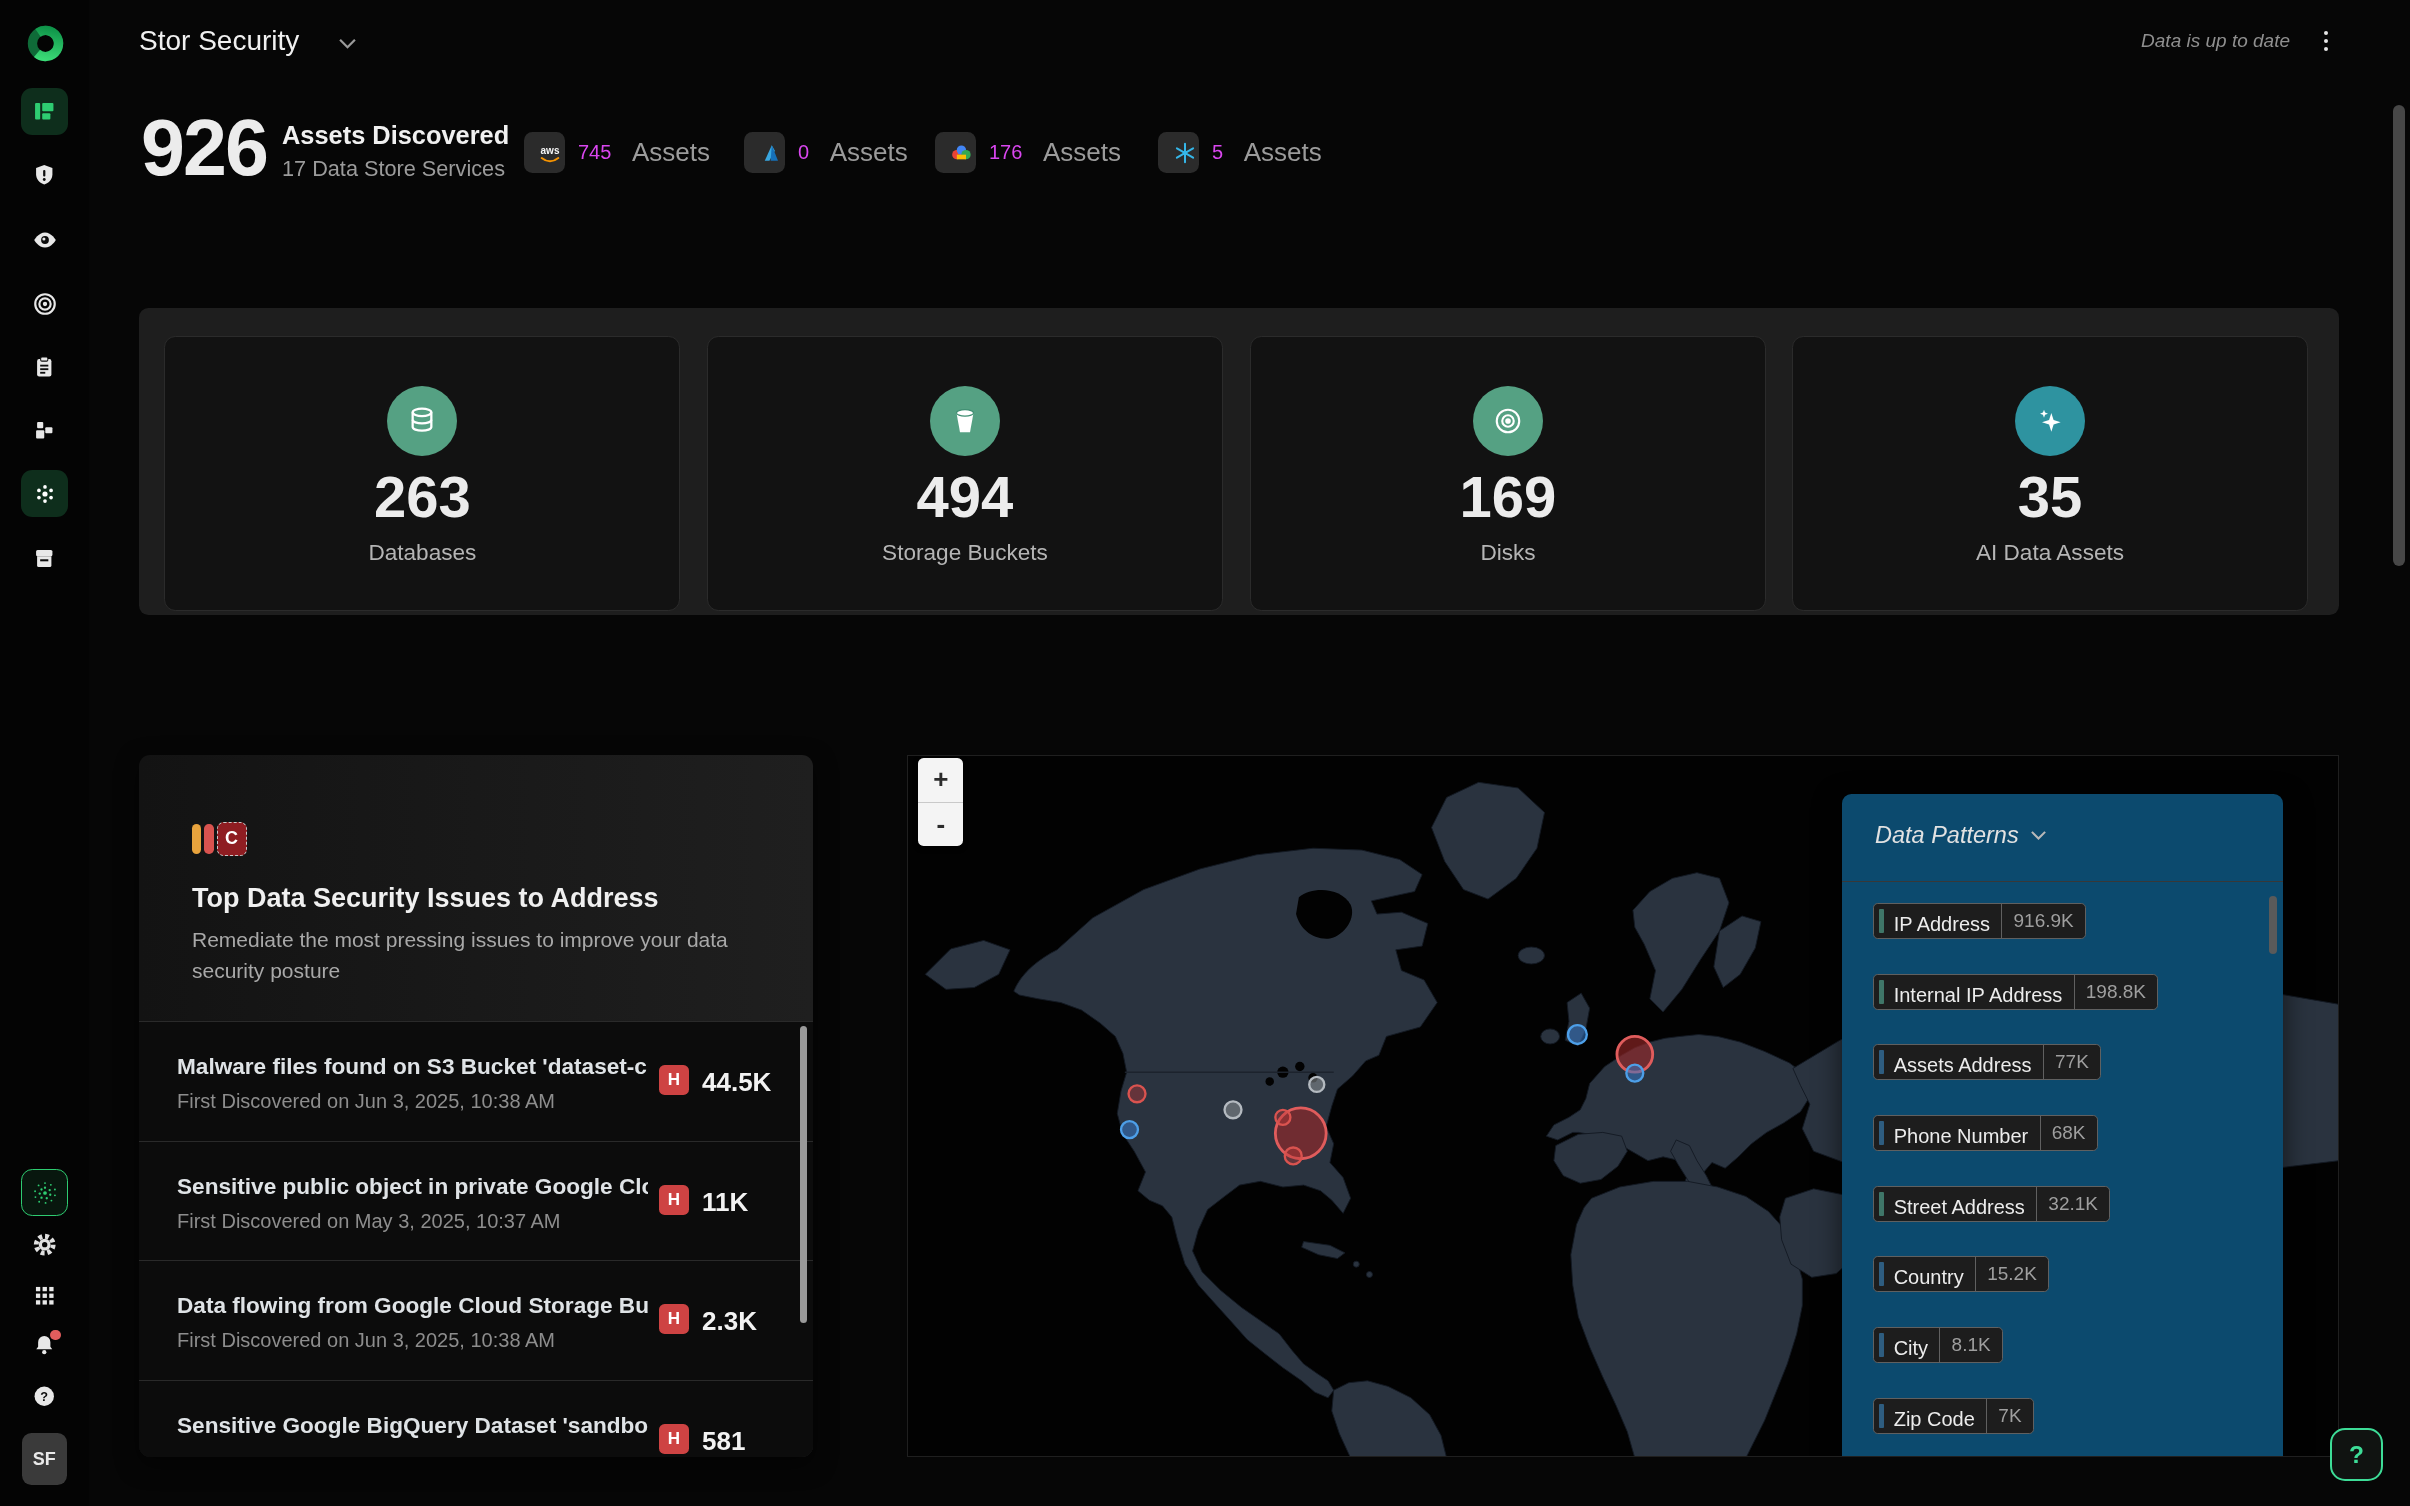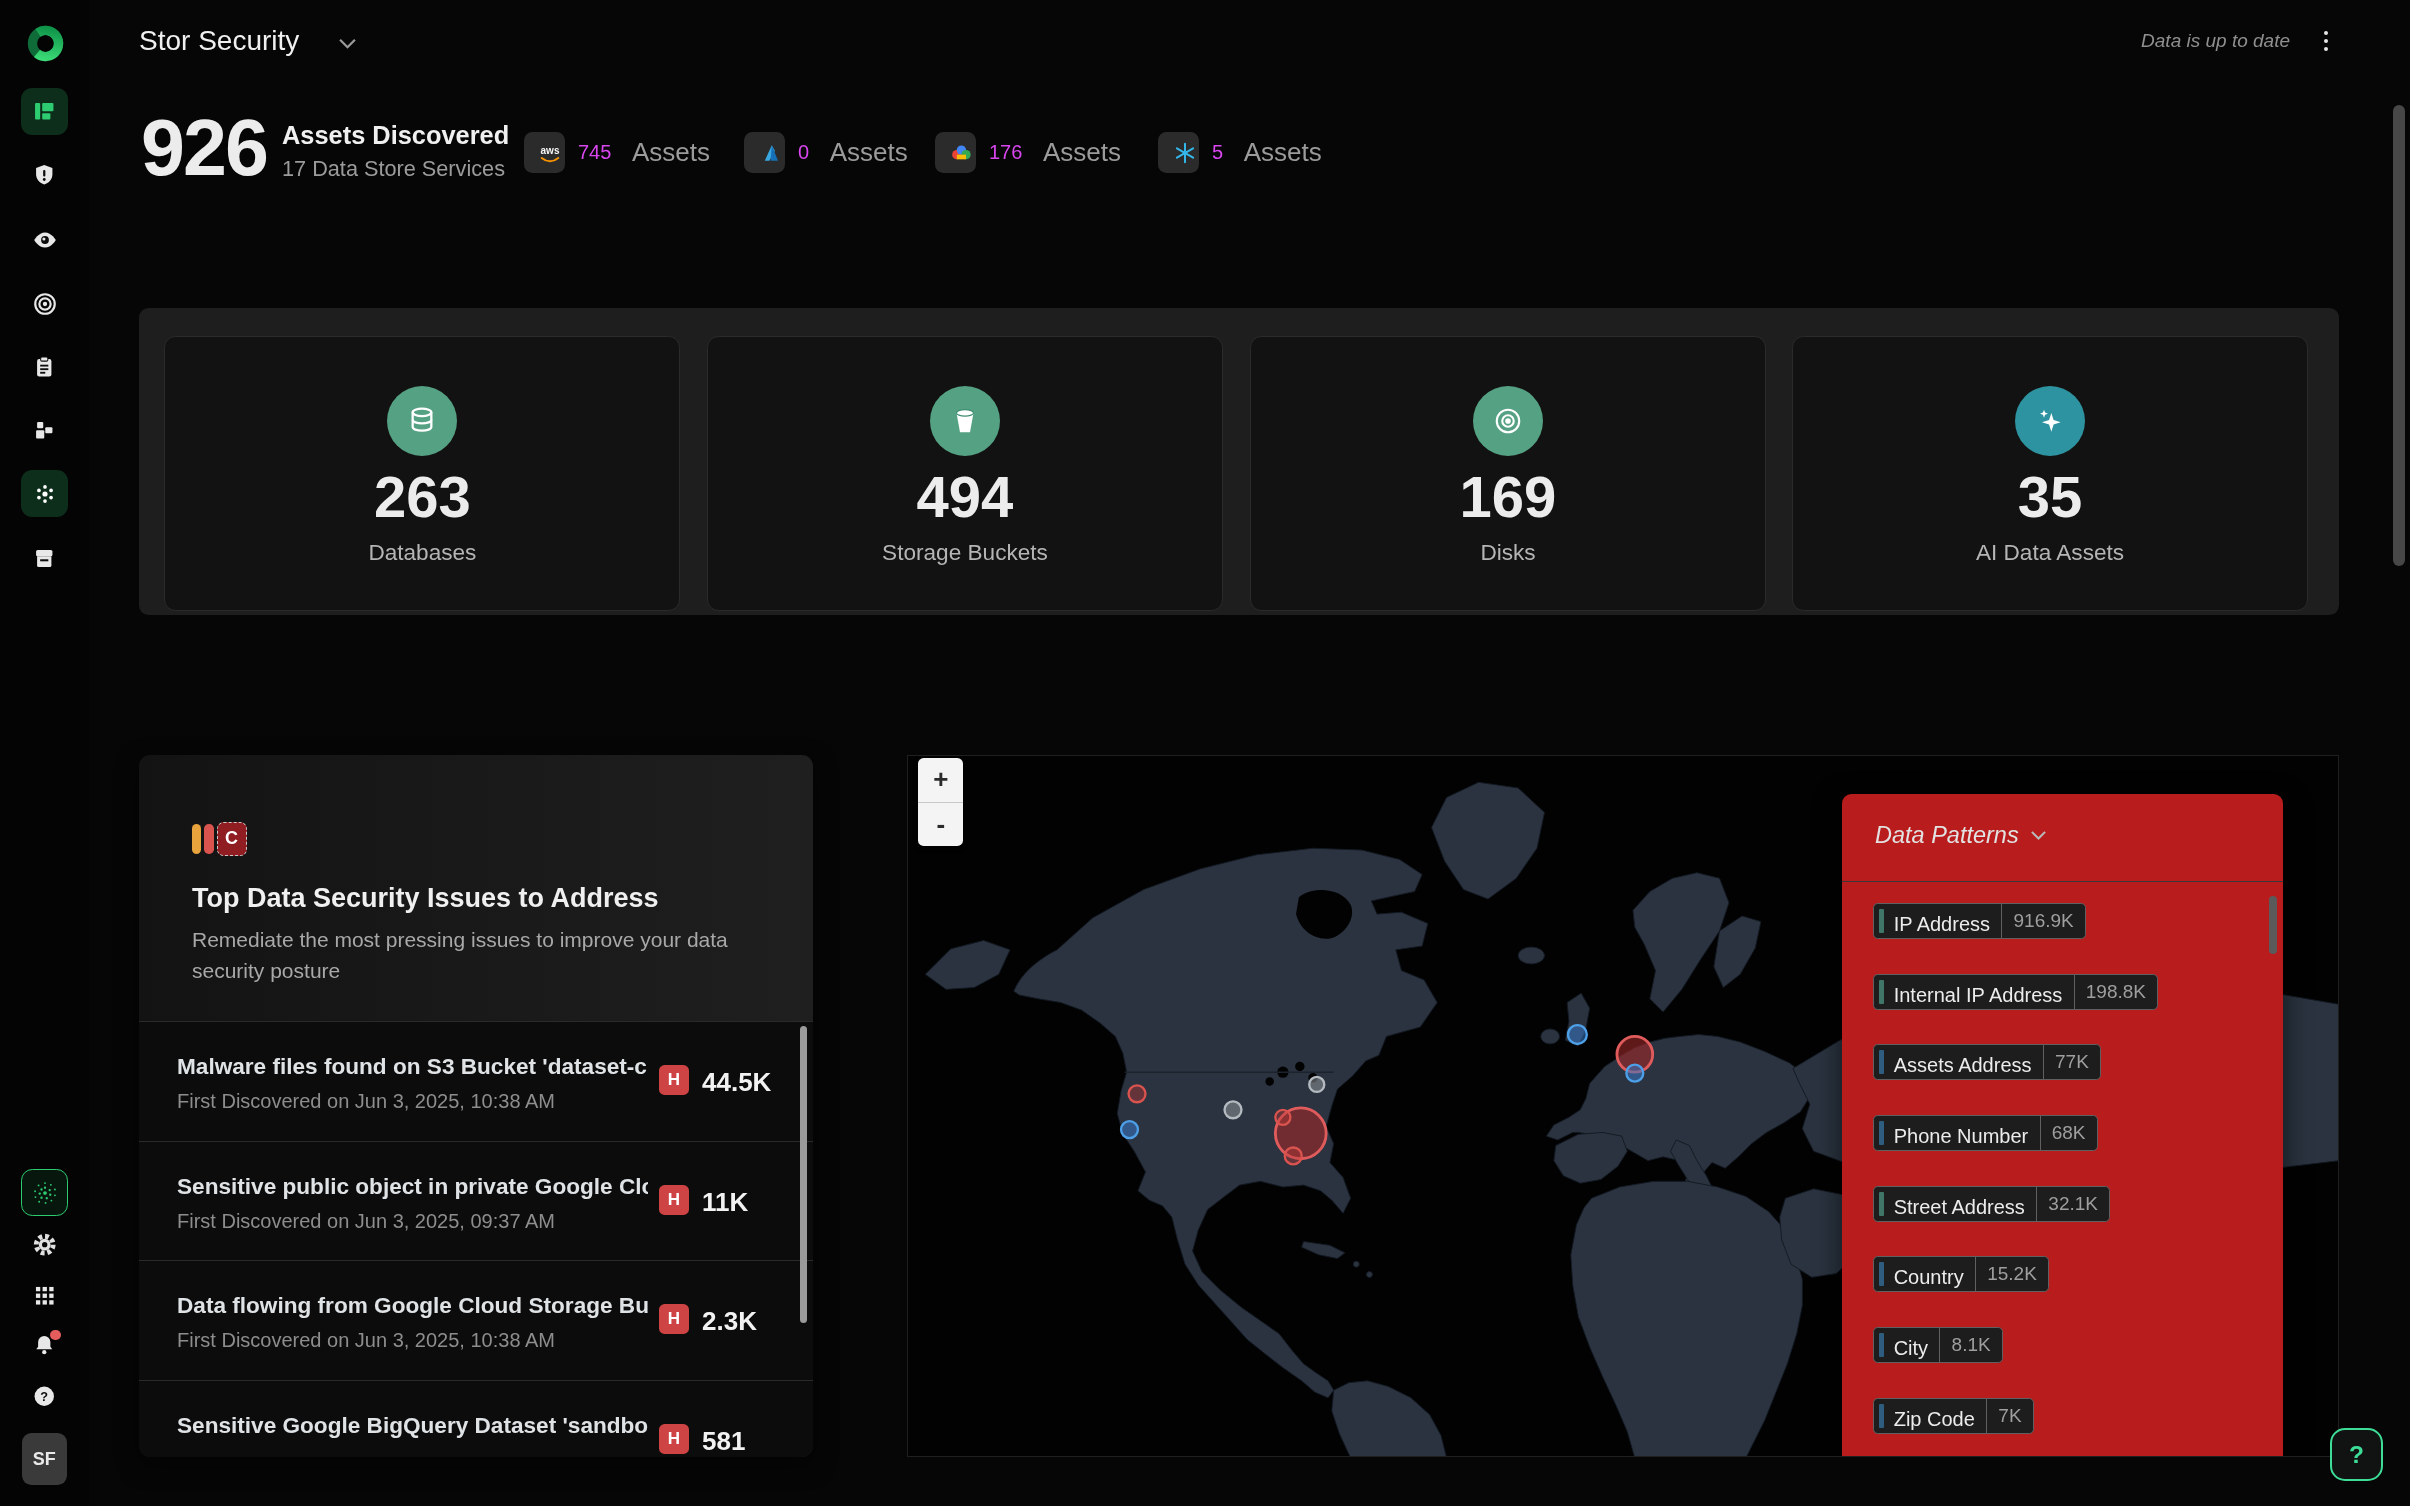--- a/index.html
+++ b/index.html
@@ -75,21 +75,21 @@
               box-shadow:0 1.9px 5.6px rgba(0,0,0,.6); z-index:5; }
   .zoom-btn { width:45px; height:44px; background:#f4f4f4; color:#2b2b2b; font-size:26px; font-weight:700;
               display:flex; align-items:center; justify-content:center; cursor:pointer; }
   .zoom-btn + .zoom-btn { border-top:0.9px solid #c9c9c9; }
   .pt-red    { fill:rgba(190,55,55,.40); stroke:#d9534f; stroke-width:2.5; }
   .pt-redbig { fill:rgba(155,40,40,.62); stroke:#e05c5c; stroke-width:3; }
   .pt-blue   { fill:rgba(54,118,196,.55); stroke:#4d9fe8; stroke-width:2.5; }
   .pt-gray   { fill:rgba(140,145,150,.55); stroke:#b4bac0; stroke-width:2.5; }
 
   
-  .patterns-panel { position:absolute; left:934px; top:38px; width:441px; height:671px; background:#b91c1c;
+  .patterns-panel { position:absolute; left:934px; top:38px; width:441px; height:671px; background:#0c4a6e;
                     border-radius:9.4px; box-shadow:0 9.4px 28px rgba(0,0,0,.6); z-index:6; }
   .patterns-head { position:absolute; left:33px; top:28px; font-size:23.5px; font-style:italic; color:#e2e2e2;
                    display:flex; align-items:center; gap:11.3px; cursor:pointer; }
   .patterns-divider { position:absolute; left:0; top:87px; width:100%; height:0.9px; background:#383838; }
   .chip { position:absolute; left:31px; display:inline-flex; align-items:center; height:36px;
           border:0.9px solid #606060; border-radius:4.7px; overflow:hidden; cursor:pointer; background:#1d1d1d; }
   .chip-bar { width:5.6px; height:24.5px; margin:0 9.4px 0 4.7px; border-radius:0.9px; }
   .chip-label { font-size:20px; color:#ececec; padding-right:11.3px;margin-top:7px; }
   .chip-div { width:0.9px; height:36px; background:#606060; }
   .chip-val { font-size:19px; color:#9f9f9f; padding:0 11.3px; }
@@ -375,21 +375,21 @@
 
     <div class="issues-list">
       <div class="issue-row" style="top:0">
         <div class="issue-title">Malware files found on S3 Bucket 'dataset-classi-…</div>
         <div class="issue-date">First Discovered on Jun 3, 2025, 10:38 AM</div>
         <div class="sev-badge">H</div>
         <div class="issue-count">44.5K</div>
       </div>
       <div class="issue-row" style="top:120px">
         <div class="issue-title">Sensitive public object in private Google Cloud Stor…</div>
-        <div class="issue-date">First Discovered on Jun 3, 2025, 09:37 AM</div>
+        <div class="issue-date">First Discovered on May 3, 2025, 10:37 AM</div>
         <div class="sev-badge">H</div>
         <div class="issue-count">11K</div>
       </div>
       <div class="issue-row" style="top:239px">
         <div class="issue-title">Data flowing from Google Cloud Storage Bucket 'd…</div>
         <div class="issue-date">First Discovered on Jun 3, 2025, 10:38 AM</div>
         <div class="sev-badge">H</div>
         <div class="issue-count">2.3K</div>
       </div>
       <div class="issue-row" style="top:359px">

